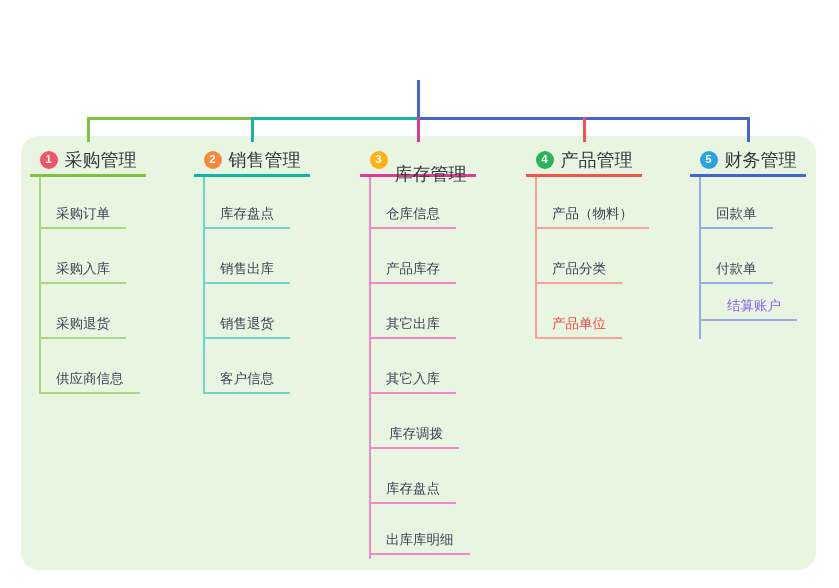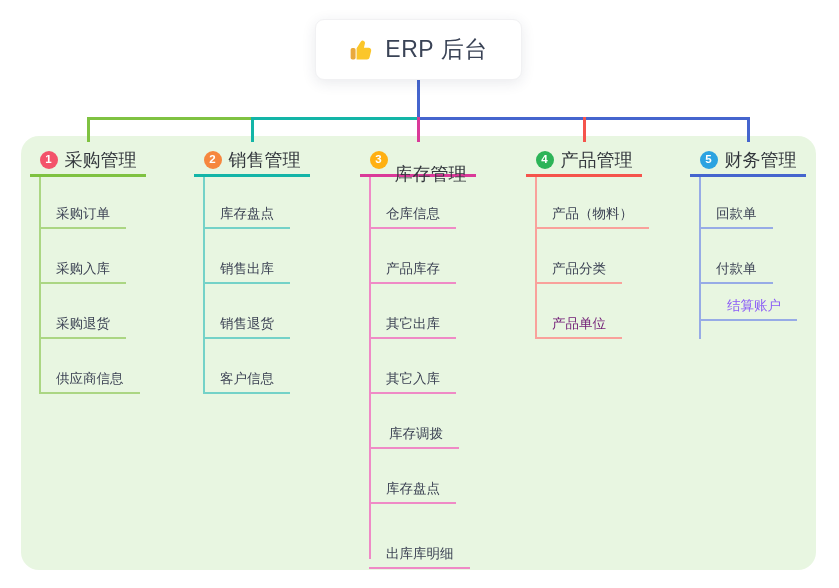--- a/index.html
+++ b/index.html
@@ -39,30 +39,20 @@
     padding:0 16px 3px 17px;border-bottom-width:2px;border-bottom-style:solid;
   }
   svg{display:block;}
 </style>
 </head>
 <body>
 
 <div id="stage">
   <div id="panel" style="background: rgb(232, 246, 225);"></div>
 
-  <div id="root-card">
-    <span>
-      <svg width="26" height="26" viewBox="0 0 24 24">
-        <rect x="1.5" y="10.2" width="4.6" height="10.6" rx="1.6" fill="#e9a93d"></rect>
-        <path d="M7 20.8h9.6c1.15 0 2.1-.72 2.36-1.77l1.5-6.1c.37-1.5-.77-2.93-2.3-2.93h-4.4l.95-4.1c.26-1.13-.43-2.26-1.55-2.53-.83-.2-1.7.14-2.17.86L7 10.4z" fill="#fbc62a"></path>
-        <path d="M14.3 10h4.4" stroke="#e9a93d" stroke-width="0" fill="none"></path>
-      </svg>
-    </span>
-    <span class="root-label" style="color: rgb(58, 67, 86);">ERP 后台</span>
-  </div>
 
   <div id="diagram-layer">
       <div class="line" style="left: 417px; top: 80px; width: 3px; height: 38px; background: rgb(69, 101, 206);"></div>
       <div class="line" style="left: 86.5px; top: 117px; width: 167px; height: 3px; background: rgb(127, 194, 65);"></div>
       <div class="line" style="left: 253.5px; top: 117px; width: 163.5px; height: 3px; background: rgb(19, 181, 167);"></div>
       <div class="line" style="left: 417px; top: 117px; width: 332.5px; height: 3px; background: rgb(69, 101, 206);"></div>
       <div class="line" style="left: 86.5px; top: 117px; width: 3px; height: 25px; background: rgb(127, 194, 65);"></div>
       <div class="branch-title" style="left: 30px; top: 146px; width: 116px; border-bottom-color: rgb(127, 194, 65);">
     <span class="badge" style="background: rgb(243, 83, 106);">1</span>
     <span class="branch-label" style="color: rgb(51, 55, 61);">采购管理</span>
@@ -87,30 +77,30 @@
     <span class="badge" style="background: rgb(255, 176, 18);">3</span>
     <span class="branch-label" style="color: rgb(51, 55, 61); margin-top: 28px;">库存管理</span>
   </div>
       <div class="line" style="left: 369px; top: 177px; width: 2px; height: 382px; background: rgb(239, 138, 198);"></div>
       <div class="child-node" style="left: 369px; top: 204px; border-bottom-color: rgb(239, 138, 198); color: rgb(60, 66, 84);">仓库信息</div>
       <div class="child-node" style="left: 369px; top: 259px; border-bottom-color: rgb(239, 138, 198); color: rgb(60, 66, 84);">产品库存</div>
       <div class="child-node" style="left: 369px; top: 314px; border-bottom-color: rgb(239, 138, 198); color: rgb(60, 66, 84);">其它出库</div>
       <div class="child-node" style="left: 369px; top: 369px; border-bottom-color: rgb(239, 138, 198); color: rgb(60, 66, 84);">其它入库</div>
       <div class="child-node" style="left: 369px; top: 424px; border-bottom-color: rgb(239, 138, 198); color: rgb(60, 66, 84); padding-left: 20px;">库存调拨</div>
       <div class="child-node" style="left: 369px; top: 479px; border-bottom-color: rgb(239, 138, 198); color: rgb(60, 66, 84);">库存盘点</div>
-      <div class="child-node" style="left: 369px; top: 544px; border-bottom-color: rgb(239, 138, 198); color: rgb(60, 66, 84);">出库库明细</div>
+      <div class="child-node" style="left: 369px; top: 530px; border-bottom-color: rgb(239, 138, 198); color: rgb(60, 66, 84);">出库库明细</div>
       <div class="line" style="left: 582.5px; top: 117px; width: 3px; height: 25px; background: rgb(245, 84, 76);"></div>
       <div class="branch-title" style="left: 526px; top: 146px; width: 116px; border-bottom-color: rgb(245, 84, 76);">
     <span class="badge" style="background: rgb(45, 180, 88);">4</span>
     <span class="branch-label" style="color: rgb(51, 55, 61);">产品管理</span>
   </div>
       <div class="line" style="left: 535px; top: 177px; width: 2px; height: 162px; background: rgb(249, 161, 155);"></div>
       <div class="child-node" style="left: 535px; top: 204px; border-bottom-color: rgb(249, 161, 155); color: rgb(60, 66, 84);">产品（物料）</div>
       <div class="child-node" style="left: 535px; top: 259px; border-bottom-color: rgb(249, 161, 155); color: rgb(60, 66, 84);">产品分类</div>
-      <div class="child-node" style="left: 535px; top: 314px; border-bottom-color: rgb(249, 161, 155); color: #701a75;">产品单位</div>
+      <div class="child-node" style="left: 535px; top: 314px; border-bottom-color: rgb(249, 161, 155); color: #ef4444;">产品单位</div>
       <div class="line" style="left: 746.5px; top: 117px; width: 3px; height: 25px; background: rgb(69, 101, 206);"></div>
       <div class="branch-title" style="left: 690px; top: 146px; width: 116px; border-bottom-color: rgb(69, 101, 206);">
     <span class="badge" style="background: rgb(43, 163, 225);">5</span>
     <span class="branch-label" style="color: rgb(51, 55, 61);">财务管理</span>
   </div>
       <div class="line" style="left: 699px; top: 177px; width: 2px; height: 162px; background: rgb(151, 171, 230);"></div>
       <div class="child-node" style="left: 699px; top: 204px; border-bottom-color: rgb(151, 171, 230); color: rgb(60, 66, 84);">回款单</div>
       <div class="child-node" style="left: 699px; top: 259px; border-bottom-color: rgb(151, 171, 230); color: rgb(60, 66, 84);">付款单</div>
       <div class="child-node" style="left: 699px; top: 296px; border-bottom-color: rgb(151, 171, 230); color: #8b5cf6; padding-left: 28px;">结算账户</div>
     </div>

